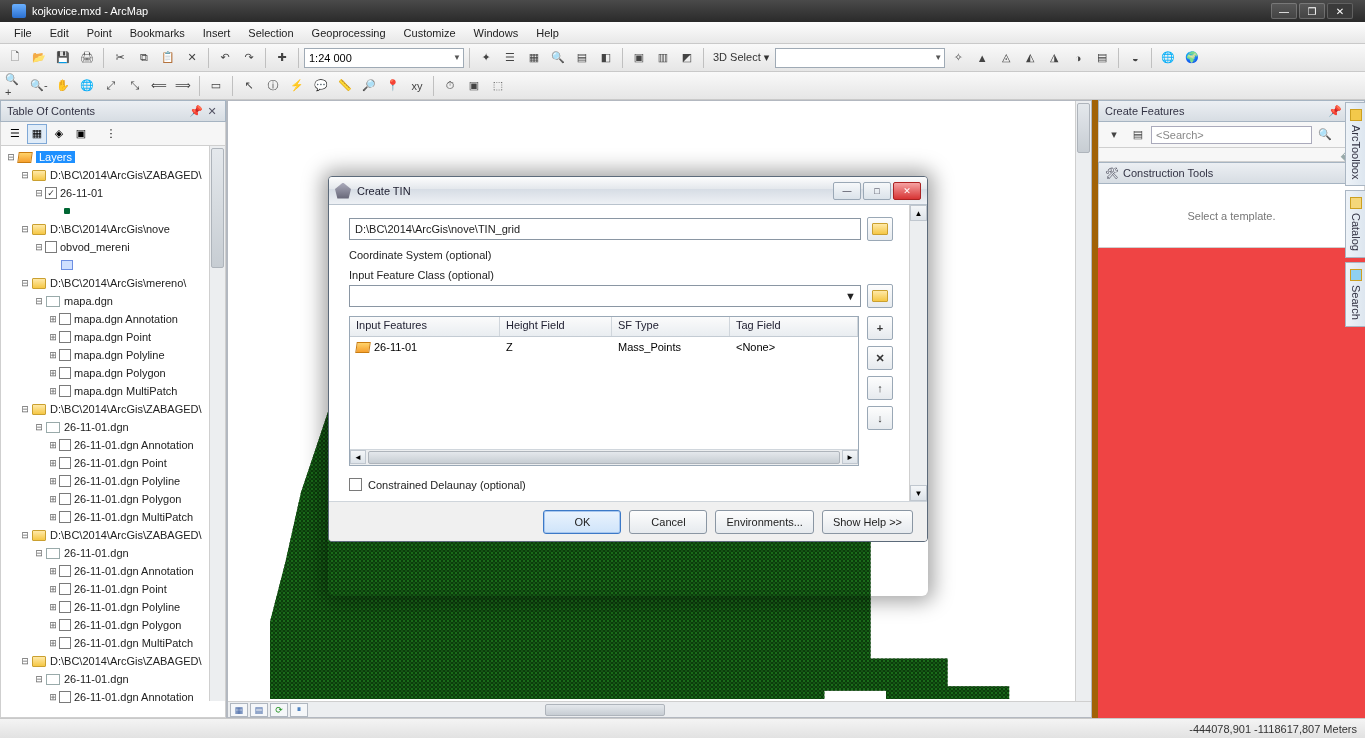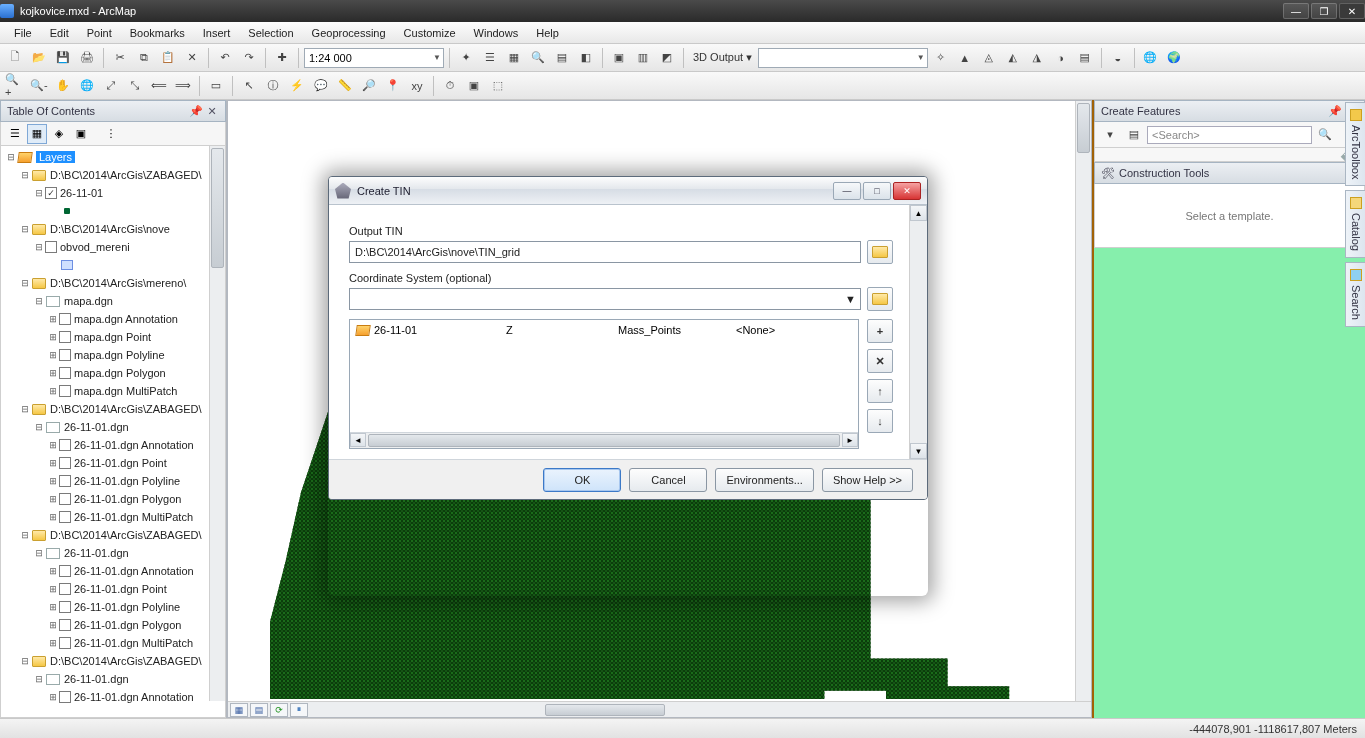--- a/index.html
+++ b/index.html
@@ -1,19 +1,19 @@
 <!DOCTYPE html>
 <html><head>
 <meta charset="utf-8">
 <style>
 * { box-sizing: border-box; margin: 0; padding: 0; font-family: "Segoe UI", Tahoma, sans-serif; font-size: 11px; }
 body { background: #f0f0f0; width: 1365px; height: 738px; overflow: hidden; position: relative; }
 
 
-.titlebar { height: 22px; background: linear-gradient(#4a4a4a,#2a2a2a); color: #fff; display: flex; align-items: center; padding: 0 0; }
+.titlebar { height: 22px; background: linear-gradient(#4a4a4a,#2a2a2a); color: #fff; display: flex; align-items: center; padding: 0 12px; }
 .titlebar .app-icon { width: 14px; height: 14px; background: linear-gradient(#6ab0ff,#2a6fd0); border-radius: 2px; margin-right: 6px; }
 .titlebar .title { flex: 1; }
 .titlebar .win-btns { display: flex; gap: 2px; }
 .titlebar .win-btn { width: 26px; height: 16px; background: rgba(255,255,255,0.1); border: 1px solid rgba(255,255,255,0.2); border-radius: 2px; display:flex; align-items:center; justify-content:center; font-size:10px;}
 .titlebar .win-btn.close { background:#3a3a3a; }
 
 
 .menubar { height: 22px; background: linear-gradient(#fdfdfd,#e8e8e8); border-bottom: 1px solid #c9c9c9; display: flex; align-items: center; padding: 0 6px; gap: 2px;}
 .menubar .menu-item { padding: 2px 8px; color:#222; }
 
@@ -57,21 +57,21 @@
 .map-canvas { position:absolute; inset:12px 16px 18px 12px; background:#fff; overflow:hidden;}
 .terrain { position:absolute; background:#0b3d0b; background-image: radial-gradient(#1a6b1a 1px, transparent 1px), radial-gradient(#155515 1px, transparent 1px); background-size:4px 4px,4px 4px; background-position:0 0,2px 2px;}
 .vp-scroll-v{position:absolute;right:0;top:0;bottom:16px;width:16px;background:#eceef0;border-left:1px solid #cfcfcf;}
 .vp-scroll-v .thumb{position:absolute;left:1px;right:1px;top:2px;height:50px;background:linear-gradient(#e4e8ec,#c7cdd3);border:1px solid #aeb4bb;border-radius:2px;}
 .vp-scroll-h{position:absolute;left:0;right:0;bottom:0;height:16px;background:#eceef0;border-top:1px solid #cfcfcf;display:flex;align-items:center;}
 .vp-scroll-h .viewtab{width:18px;height:14px;border:1px solid #b0b7c0;margin-left:2px;background:#f5f7f9;display:flex;align-items:center;justify-content:center;color:#3a5ea0;font-size:9px;}
 .vp-scroll-h .track{flex:1;margin:0 4px;height:12px;position:relative;}
 .vp-scroll-h .thumb{position:absolute;top:0;bottom:0;left:30%;width:120px;background:linear-gradient(#e4e8ec,#c7cdd3);border:1px solid #aeb4bb;border-radius:2px;}
 
 
-.rightcol { width:273px; display:flex; flex-direction:column; border-left:2px solid #a16207; background:#86efac;}
+.rightcol { width:273px; display:flex; flex-direction:column; border-left:6px solid #a16207; background:#ef4444;}
 .cf-tools{height:26px;border:1px solid #cfcfcf;border-top:none;background:#f7f7f7;display:flex;align-items:center;gap:2px;padding:0 4px;}
 .cf-search{flex:1;height:18px;border:1px solid #aab;background:#fff;padding:0 4px;color:#888;display:flex;align-items:center;}
 .cf-body{flex:1;border:1px solid #cfcfcf;border-top:none;background:#fff;display:flex;align-items:flex-start;justify-content:center;padding-top:18px;color:#777;}
 .ct-head{}
 .ct-body{height:64px;border:1px solid #cfcfcf;border-top:none;background:#fff;display:flex;align-items:center;justify-content:center;color:#777;}
 
 
 .sidetabs { position:absolute; right:0; top:100px; width:20px; display:flex; flex-direction:column; gap:4px; padding-top:2px;}
 .sidetab { writing-mode: vertical-rl; background: linear-gradient(90deg,#eef3f8,#dde6ef); border:1px solid #aab6c3; padding:6px 2px; color:#334; border-right:none; display:flex; align-items:center; gap:4px;}
 .sidetab .si{width:12px;height:12px;background:#f3c94b;border:1px solid #cda020;transform:rotate(0deg);}
@@ -150,37 +150,37 @@
   <div class="tbtn">✂</div>
   <div class="tbtn">⧉</div>
   <div class="tbtn">📋</div>
   <div class="tbtn">✕</div>
   <div class="tsep"></div>
   <div class="tbtn">↶</div>
   <div class="tbtn">↷</div>
   <div class="tsep"></div>
   <div class="tbtn">✚</div>
   <div class="tsep"></div>
-  <div class="tcombo" style="width:140px">
+  <div class="tcombo" style="width:160px">
     <span>1:24 000</span>
       <span class="drop">▼</span>
   </div>
   <div class="tsep"></div>
   <div class="tbtn">✦</div>
   <div class="tbtn">☰</div>
   <div class="tbtn">▦</div>
   <div class="tbtn">🔍</div>
   <div class="tbtn">▤</div>
   <div class="tbtn">◧</div>
   <div class="tsep"></div>
   <div class="tbtn">▣</div>
   <div class="tbtn">▥</div>
   <div class="tbtn">◩</div>
   <div class="tsep"></div>
-  <div class="tlabel">3D Output ▾</div>
+  <div class="tlabel">3D Select ▾</div>
   <div class="tcombo" style="width:170px">
     <span></span>
       <span class="drop">▼</span>
   </div>
   <div class="tbtn">✧</div>
   <div class="tbtn">▲</div>
   <div class="tbtn">◬</div>
   <div class="tbtn">◭</div>
   <div class="tbtn">◮</div>
   <div class="tbtn">◑</div>
@@ -492,43 +492,49 @@
 <div class="dialog">
   <div class="dlg-title">
     <div class="dico"></div>
     <div class="t">Create TIN</div>
     <div class="wbtn">—</div>
     <div class="wbtn">□</div>
     <div class="wbtn close">✕</div>
   </div>
   <div class="dlg-body">
     <div class="dlg-form">
-      <div class="flabel">Output TIN</div>
       <div class="frow">
         <div class="finput">
             <span>D:\BC\2014\ArcGis\nove\TIN_grid</span>
           </div>
         <div class="fbtn">
             <div class="folder-ico"></div>
           </div>
       </div>
       <div class="flabel">Coordinate System (optional)</div>
+      <div class="flabel">Input Feature Class (optional)</div>
       <div class="frow">
         <div class="finput" style="position:relative">
             <span></span>
             <span class="drop" style="right:4px;position:absolute">▼</span>
           </div>
         <div class="fbtn">
             <div class="folder-ico"></div>
           </div>
       </div>
 
       <div style="display:flex;">
         <div style="flex:1">
           <div class="dlg-table">
+            <div class="dlg-thead">
+              <div class="th" style="width:150px">Input Features</div>
+              <div class="th" style="width:112px">Height Field</div>
+              <div class="th" style="width:118px">SF Type</div>
+              <div class="th" style="flex:1">Tag Field</div>
+            </div>
             <div class="dlg-tbody">
               <div class="dlg-trow">
                 <div class="td" style="width:150px;display:flex;align-items:center;gap:4px;">
                     <span style="width:14px;height:11px;background:linear-gradient(#ffd36b,#f6a02e);border:1px solid #c97c10;transform:skewX(-8deg);"></span>
                     <span>26-11-01</span>
                   </div>
                 <div class="td" style="width:112px">Z</div>
                 <div class="td" style="width:118px">Mass_Points</div>
                 <div class="td" style="flex:1">&lt;None&gt;</div>
               </div>
@@ -541,20 +547,24 @@
           </div>
         </div>
         <div class="dlg-sidebtns">
           <div class="sb">+</div>
           <div class="sb">✕</div>
           <div class="sb">↑</div>
           <div class="sb">↓</div>
         </div>
       </div>
 
+      <div class="dlg-chk">
+        <div class="box"></div>
+        <span>Constrained Delaunay (optional)</span>
+      </div>
     </div>
     <div class="dlg-vscroll">
       <div class="arr">▲</div>
       <div class="track"></div>
       <div class="arr" style="position:absolute;bottom:0;left:0;right:0">▼</div>
     </div>
   </div>
   <div class="dlg-footer">
     <div class="btn primary">
         <span>OK</span>

